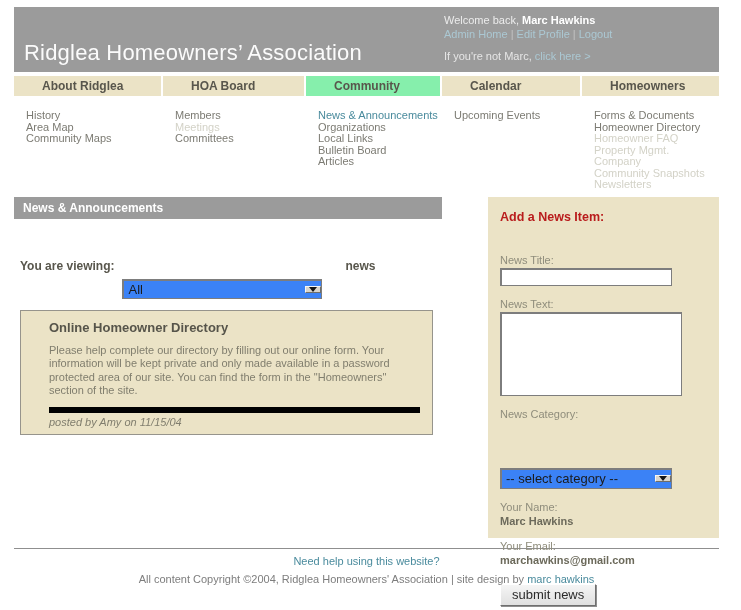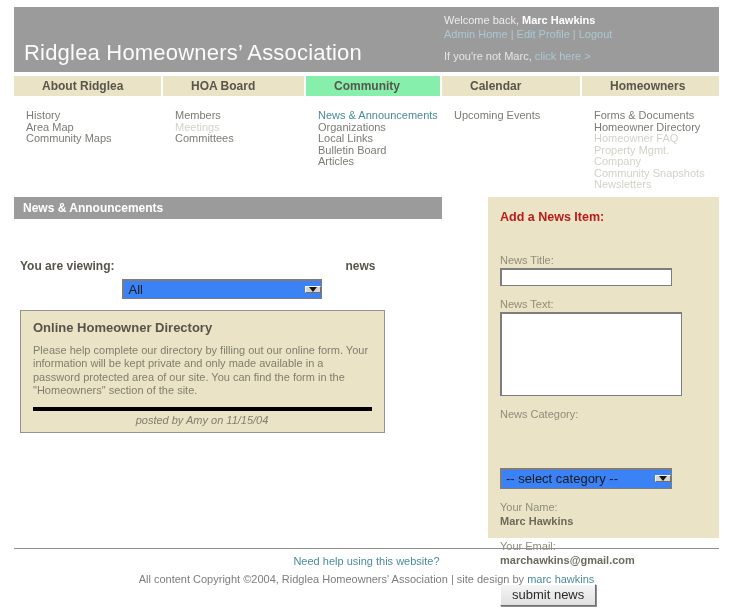--- a/index.html
+++ b/index.html
@@ -80,29 +80,29 @@
   }
   .sel-arrow {
     width:0; height:0;
     border-left:4px solid transparent; border-right:4px solid transparent;
     border-top:5px solid #141414;
   }
   .filter-select { width:200px; margin-left:8px; }
 
   
   .news-box {
-    margin:11px 0 0 6px; width:365px;
+    margin:11px 0 0 6px; width:413px;
     background:#ebe3c6; border:1px solid #96948c;
-    padding:9px 12px 4px 12px;
+    padding:9px 12px 4px 28px;
   }
   .news-title { font-size:13px; font-weight:bold; color:#56544a; }
   .news-body { margin-top:9px; font-size:11px; line-height:13.5px; color:#807e6e; }
   .news-byline {
-    margin-top:9px; border-top:4px solid #000000;
-    padding:3px 1px 2px 0; text-align:center;
+    margin-top:9px; border-top:6px solid #000000;
+    padding:3px 1px 2px 0; text-align:left;
     font-size:11px; font-style:italic; color:#807e6e;
   }
 
   
   .sb-title { font-size:12.5px; font-weight:bold; color:#b91c1c; margin-bottom:30px; }
   .sb-label { font-size:11px; color:#8f8d7c; margin-bottom:2px; }
   .sb-group { margin-bottom:12px; }
   .tb {
     display:block; background:#ffffff; outline:none;
     border:1px solid #7d7d7d; border-top-width:2px; border-left-width:2px;

